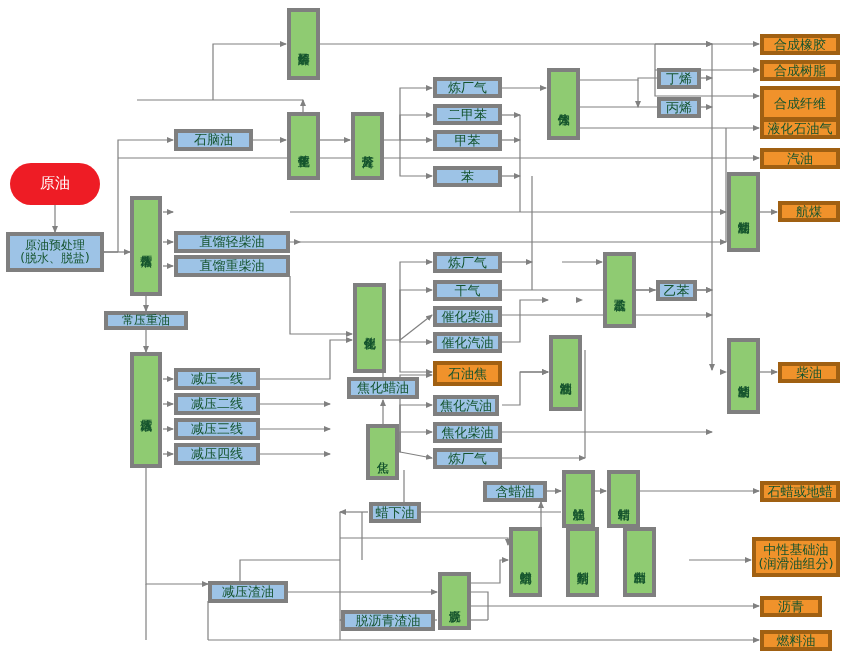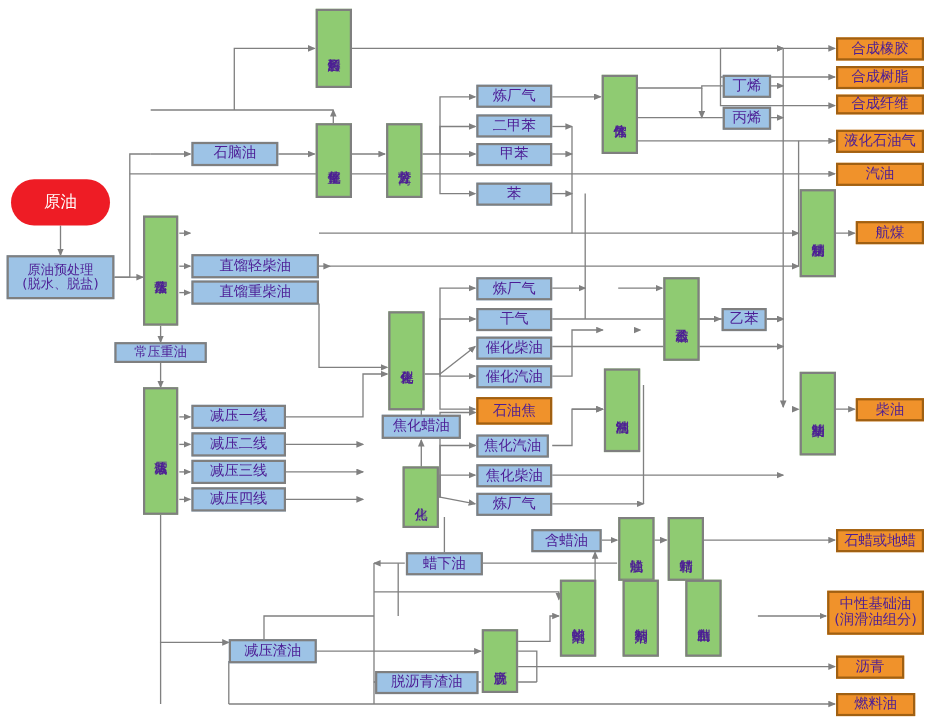--- a/index.html
+++ b/index.html
@@ -1,21 +1,21 @@
 <!DOCTYPE html>
 <html><head>
 <meta charset="utf-8">
 <style>
   html,body{margin:0;padding:0;background:#ffffff;}
   body{font-family:"DejaVu Sans","Liberation Sans",sans-serif;}
   #canvas{position:relative;width:845px;height:652px;background:#fff;overflow:hidden;}
   #wires{position:absolute;left:0;top:0;width:845px;height:652px;}
-  .node{position:absolute;box-sizing:border-box;border:2px solid #0f766e;
+  .node{position:absolute;box-sizing:border-box;border:4px solid #0f766e;
         display:flex;align-items:center;justify-content:center;text-align:center;
-        color:#4c1d95;line-height:1.05;z-index:5;}
+        color:#14532d;line-height:1.05;z-index:5;}
   .blue{background:#9dc3e6;border-color:#7f7f7f;}
   .green{background:#8fcb72;border-color:#7f7f7f;}
   .orange{background:#f0922b;border-color:#a06012;}
   .red{background:#ee1c25;border:none;border-radius:22px;color:#fff;}
   .vert{writing-mode:vertical-rl;text-orientation:upright;letter-spacing:0px;}
   .t13{font-size:13px;}
   .t12{font-size:12px;}
   .t15{font-size:15px;}
   .two-line{flex-direction:column;}
 </style>
@@ -292,21 +292,21 @@
   <div class="node blue t13" style="left:657px;top:97px;width:44px;height:21px;">
       <span>丙烯</span>
     </div>
 
   <div class="node orange t13" style="left:760px;top:34px;width:80px;height:21px;">
       <span>合成橡胶</span>
     </div>
   <div class="node orange t13" style="left:760px;top:60px;width:80px;height:21px;">
       <span>合成树脂</span>
     </div>
-  <div class="node orange t13" style="left:760px;top:86px;width:80px;height:18px;">
+  <div class="node orange t13" style="left:760px;top:86px;width:80px;height:35px;">
       <span>合成纤维</span>
     </div>
   <div class="node orange t13" style="left:760px;top:118px;width:80px;height:21px;text-align:center;">
       <span>液化石油气</span>
     </div>
   <div class="node orange t13" style="left:760px;top:148px;width:80px;height:21px;">
       <span>汽油</span>
     </div>
 
   <div class="node green t12 vert" style="left:727px;top:172px;width:33px;height:80px;">
@@ -376,21 +376,21 @@
   <div class="node green t12 vert" style="left:562px;top:470px;width:33px;height:58px;">
       <span>蜡脱油</span>
     </div>
   <div class="node green t12 vert" style="left:607px;top:470px;width:33px;height:58px;">
       <span>蜡精制</span>
     </div>
   <div class="node orange t13" style="left:760px;top:481px;width:80px;height:21px;">
       <span>石蜡或地蜡</span>
     </div>
 
-  <div class="node blue t13" style="left:369px;top:502px;width:70px;height:21px;">
+  <div class="node blue t13" style="left:369px;top:502px;width:52px;height:21px;">
       <span>蜡下油</span>
     </div>
 
   <div class="node green t12 vert" style="left:509px;top:527px;width:33px;height:70px;">
       <span>溶剂脱蜡</span>
     </div>
   <div class="node green t12 vert" style="left:566px;top:527px;width:33px;height:70px;">
       <span>溶剂精制</span>
     </div>
   <div class="node green t12 vert" style="left:623px;top:527px;width:33px;height:70px;">

